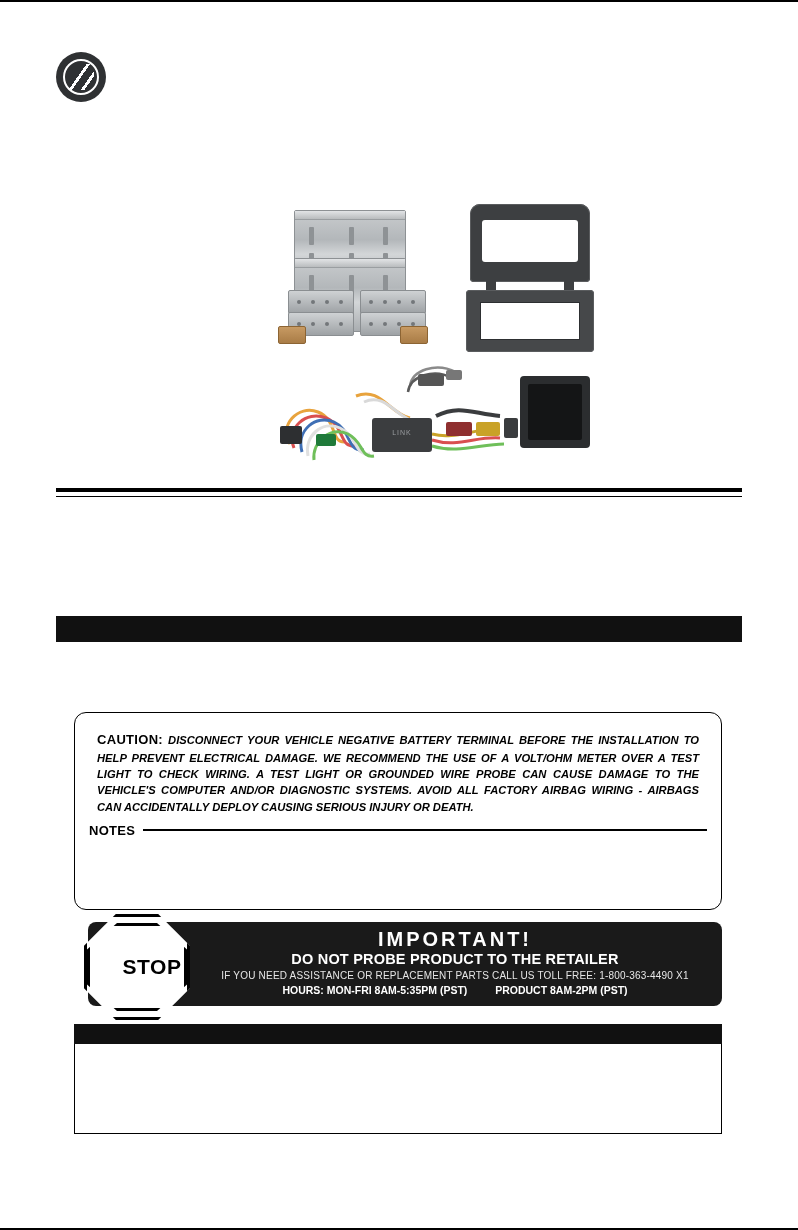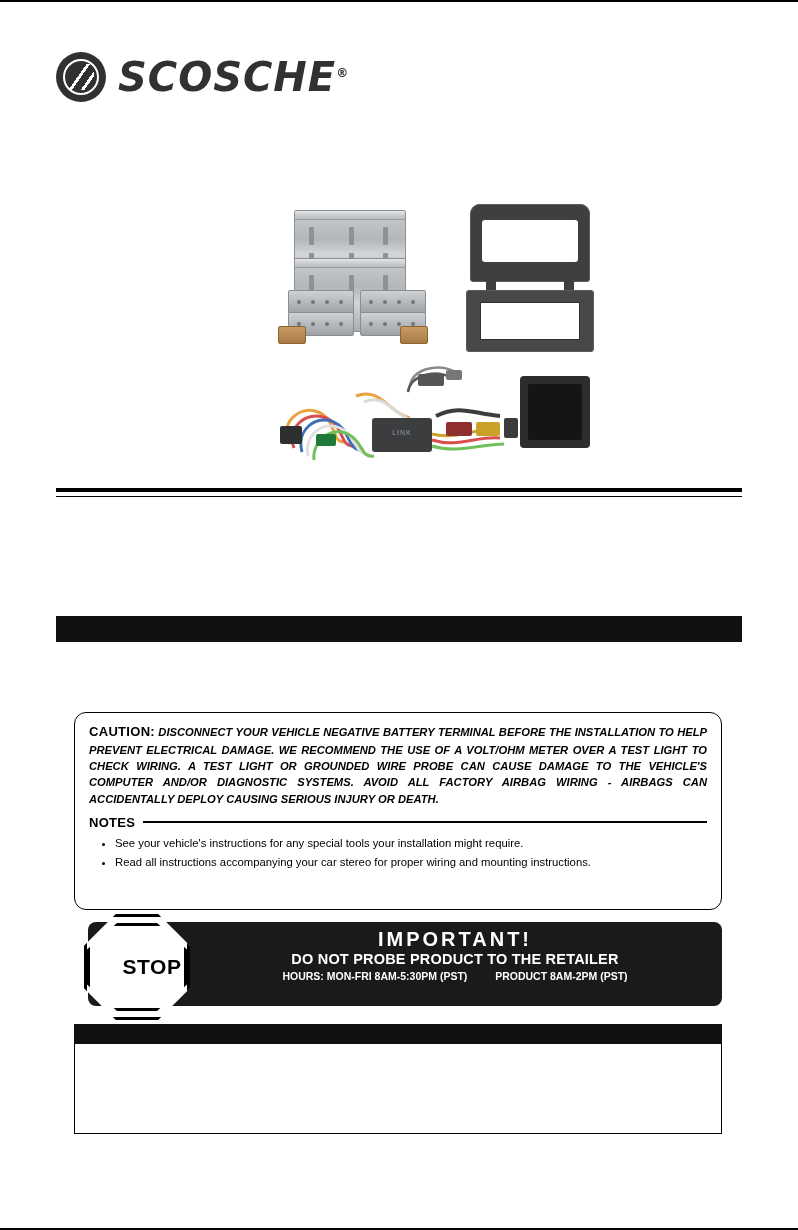--- a/index.html
+++ b/index.html
@@ -293,21 +293,21 @@
     box-sizing: border-box;
     padding: 10px 14px 8px 14px;
   }
   .caution-text {
     font-family: "Liberation Sans", sans-serif;
     font-weight: bold;
     font-style: italic;
     font-size: 11.2px;
     line-height: 1.45;
     text-align: justify;
-    margin: 0;
+    margin: 8px;
   }
   .caution-lead {
     font-style: normal;
     font-weight: bold;
     font-size: 13px;
     letter-spacing: 0.3px;
   }
   .notes-head-row {
     display: flex;
     align-items: center;
@@ -427,21 +427,20 @@
   }
 </style>
 </head>
 <body>
 
 <div class="page-edge-top"></div>
 <div class="page-edge-bottom"></div>
 
 <div class="logo-wrap">
   <div class="logo-mark"></div>
-  <div class="logo-text"><span>SCOSCHE</span><span class="logo-reg">®</span></div>
 </div>
 
 <div class="product-area">
 
   <div class="cage">
     <div class="topedge"></div>
     <div class="slot a"></div>
     <div class="slot b"></div>
     <div class="slot c"></div>
     <div class="slot d"></div>
@@ -530,37 +529,34 @@
 
 <div class="caution-box">
   <p class="caution-text">
     <span class="caution-lead">CAUTION:</span>
     <span>DISCONNECT YOUR VEHICLE NEGATIVE BATTERY TERMINAL BEFORE THE INSTALLATION TO HELP PREVENT ELECTRICAL DAMAGE. WE RECOMMEND THE USE OF A VOLT/OHM METER OVER A TEST LIGHT TO CHECK WIRING. A TEST LIGHT OR GROUNDED WIRE PROBE CAN CAUSE DAMAGE TO THE VEHICLE'S COMPUTER AND/OR DIAGNOSTIC SYSTEMS. AVOID ALL FACTORY AIRBAG WIRING - AIRBAGS CAN ACCIDENTALLY DEPLOY CAUSING SERIOUS INJURY OR DEATH.</span>
   </p>
   <div class="notes-head-row">
     <div class="notes-head">NOTES</div>
     <div class="notes-rule"></div>
   </div>
-  <ul class="notes-list">
-    <li>See your vehicle's instructions for any special tools your installation might require.</li>
-    <li>Read all instructions accompanying your car stereo for proper wiring and mounting instructions.</li>
-  </ul>
 </div>
 
 <div class="stop-box">
   <div class="stop-sign">
     <div class="stop-inner">
       <span class="stop-word">STOP</span>
     </div>
   </div>
   <div class="stop-content">
     <div class="important">IMPORTANT!</div>
     <div class="no-return">DO NOT PROBE PRODUCT TO THE RETAILER</div>
+    <div class="assist">IF YOU NEED ASSISTANCE OR REPLACEMENT PARTS CALL US TOLL FREE: 1-800-363-4490 X1</div>
     <div class="hours">
-      <span>HOURS: MON-FRI 8AM-5:30PM (PST)</span>
+      <span>HOURS: MON-FRI 8AM-5:35PM (PST)</span>
       <span class="gap"></span>
       <span>PRODUCT 8AM-2PM (PST)</span>
     </div>
   </div>
 </div>
 
 <div class="bottom-bar">
   <span style="color:#fff;font-size:11px;font-weight:bold;padding-left:10px;line-height:20px;display:inline-block;"></span>
 </div>
 <div class="bottom-box">

